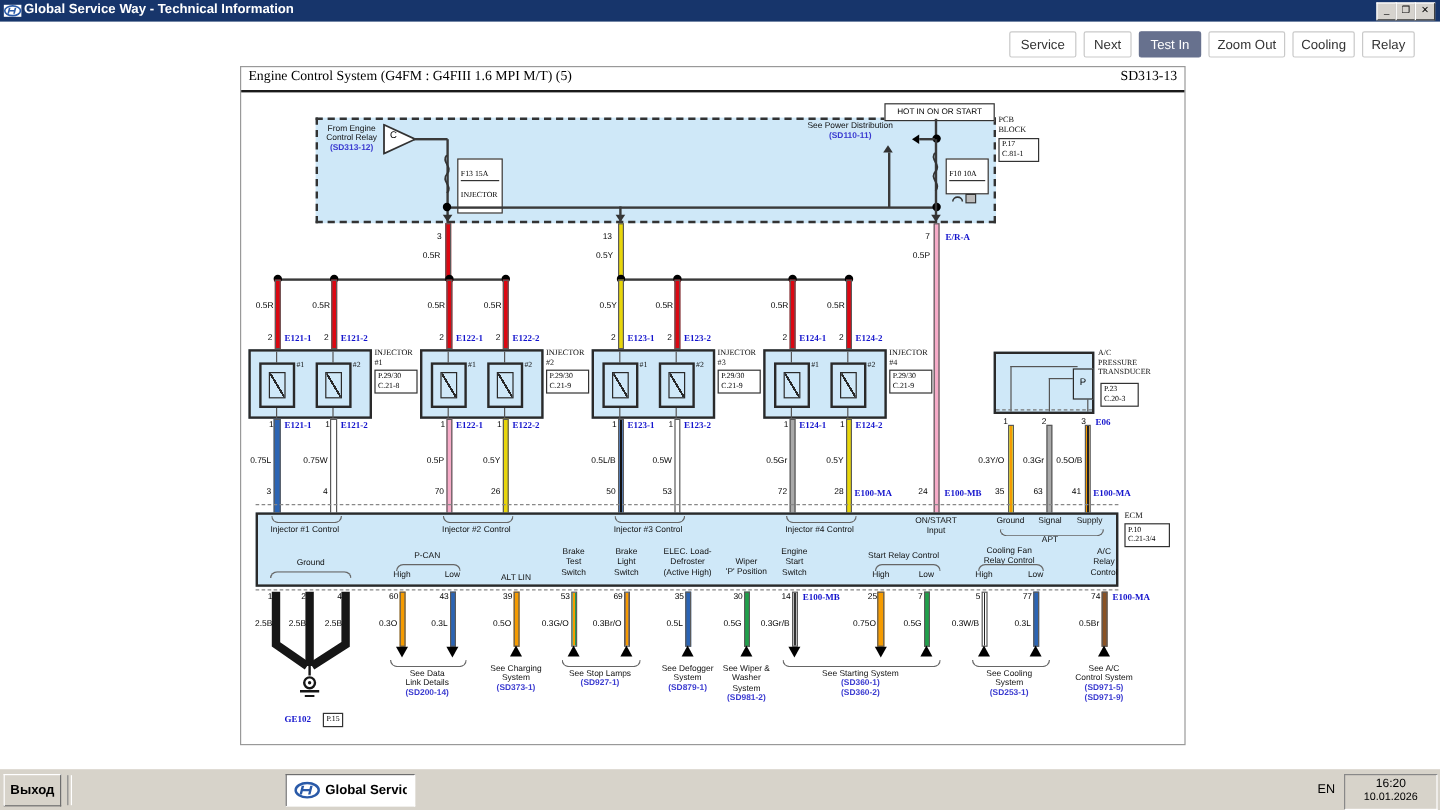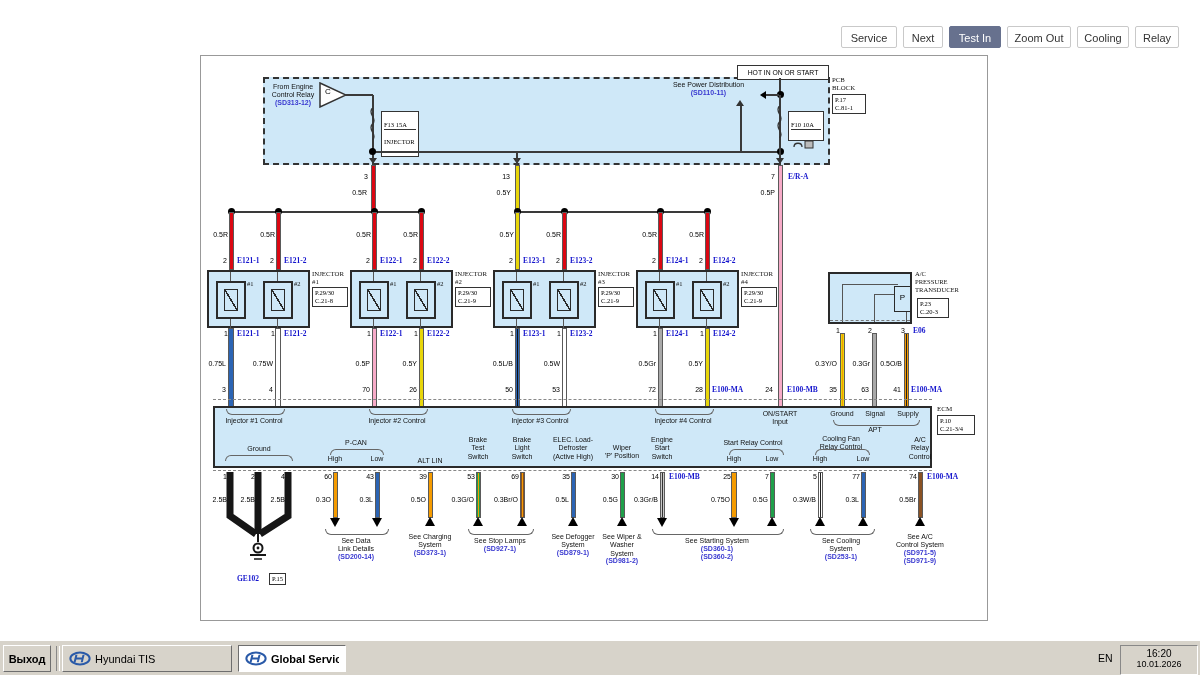--- a/index.html
+++ b/index.html
@@ -65,29 +65,44 @@
   .task{position:absolute;top:4px;height:27px;font-size:11px;display:flex;align-items:center;gap:4px;padding:0 6px;}
   .hlogo{flex:0 0 auto;}
   #clock{position:absolute;left:1120px;top:4px;width:76px;height:28px;background:#d7d3ca;
          border:1px solid;border-color:#888 #fff #fff #888;text-align:center;}
 </style>
 </head>
 <body>
 
 <div id="app">
 
+  <div id="titlebar">
+    <svg class="abs" style="left:3px;top:3px" width="15" height="12" viewBox="0 0 24 16">
+      <rect x="0" y="0" width="24" height="16" fill="#fff"></rect>
+      <ellipse cx="12" cy="8" rx="10.5" ry="6.5" fill="none" stroke="#2a5aa8" stroke-width="2.2"></ellipse>
+      <path d="M7 4 L9.3 4 L8.5 7 L14 7 L14.8 4 L17 4 L15 12 L12.8 12 L13.6 9 L8 9 L7.2 12 L5 12 Z" fill="#2a5aa8"></path>
+    </svg>
+    <span class="t">Global Service Way - Technical Information</span>
+    <span class="winbtn" style="right:36px">_</span>
+    <span class="winbtn" style="right:20px">❐</span>
+    <span class="winbtn" style="right:4px">✕</span>
+  </div>
 
   <div class="tbtn" style="left:841px;width:56px">Service</div>
   <div class="tbtn" style="left:903px;width:40px">Next</div>
   <div class="tbtn active" style="left:949px;width:52px">Test In</div>
   <div class="tbtn" style="left:1007px;width:64px">Zoom Out</div>
   <div class="tbtn" style="left:1077px;width:52px">Cooling</div>
   <div class="tbtn" style="left:1135px;width:44px">Relay</div>
 
   <div id="page">
+    <div id="pagehdr">
+      <span class="abs" style="left:6px;top:2px">Engine Control System (G4FM : G4FIII 1.6 MPI M/T) (5)</span>
+      <span class="abs" style="right:6px;top:2px">SD313-13</span>
+    </div>
     <div id="canvas">
 
       <div id="dashbox"></div>
       <div class="abs" style="left:536px;top:9px;width:90px;height:13px;border:1px solid #333;background:#fff;font-size:6.8px;text-align:center;line-height:13px">HOT IN ON OR START</div>
       <div class="lbl pre" style="left:66px;top:27px;width:52px;text-align:center">From Engine
 Control Relay</div>
       <div class="lbl ref" style="left:66px;top:43px;width:52px;text-align:center">(SD313-12)</div>
       <svg class="abs" style="left:118px;top:26px" width="28" height="26" viewBox="0 0 28 26">
         <polygon points="1,1 27,13 1,25" fill="#fff" stroke="#333" stroke-width="1.5"></polygon>
       </svg>
@@ -495,27 +510,20 @@
       <div class="lbl pre ref" style="left:684px;top:493px;width:70px">(SD971-5)
 (SD971-9)</div>
     </div>
   </div>
 
   <div id="taskbar">
     <div class="task raised" style="left:3px;width:48px;justify-content:center;font-weight:bold">
       <span>Выход</span>
     </div>
     <div class="abs" style="left:56px;top:5px;width:2px;height:25px;border-left:1px solid #888;border-right:1px solid #fff"></div>
-    <div class="task raised" style="left:62px;width:170px">
-      <svg class="hlogo" width="22" height="15" viewBox="0 0 24 16">
-        <ellipse cx="12" cy="8" rx="10.5" ry="6.5" fill="none" stroke="#2a5aa8" stroke-width="2.2"></ellipse>
-        <path d="M7 4 L9.3 4 L8.5 7 L14 7 L14.8 4 L17 4 L15 12 L12.8 12 L13.6 9 L8 9 L7.2 12 L5 12 Z" fill="#2a5aa8"></path>
-      </svg>
-      <span>Hyundai TIS</span>
-    </div>
     <div class="task sunken" style="left:238px;width:108px;font-weight:bold">
       <svg class="hlogo" width="22" height="15" viewBox="0 0 24 16">
         <ellipse cx="12" cy="8" rx="10.5" ry="6.5" fill="none" stroke="#2a5aa8" stroke-width="2.2"></ellipse>
         <path d="M7 4 L9.3 4 L8.5 7 L14 7 L14.8 4 L17 4 L15 12 L12.8 12 L13.6 9 L8 9 L7.2 12 L5 12 Z" fill="#2a5aa8"></path>
       </svg>
       <span style="overflow:hidden;white-space:nowrap">Global Service Wa...</span>
     </div>
     <span class="abs" style="left:1098px;top:11px;font-size:10.5px">EN</span>
     <div id="clock">
       <div style="font-size:10px;margin-top:2px">16:20</div>

